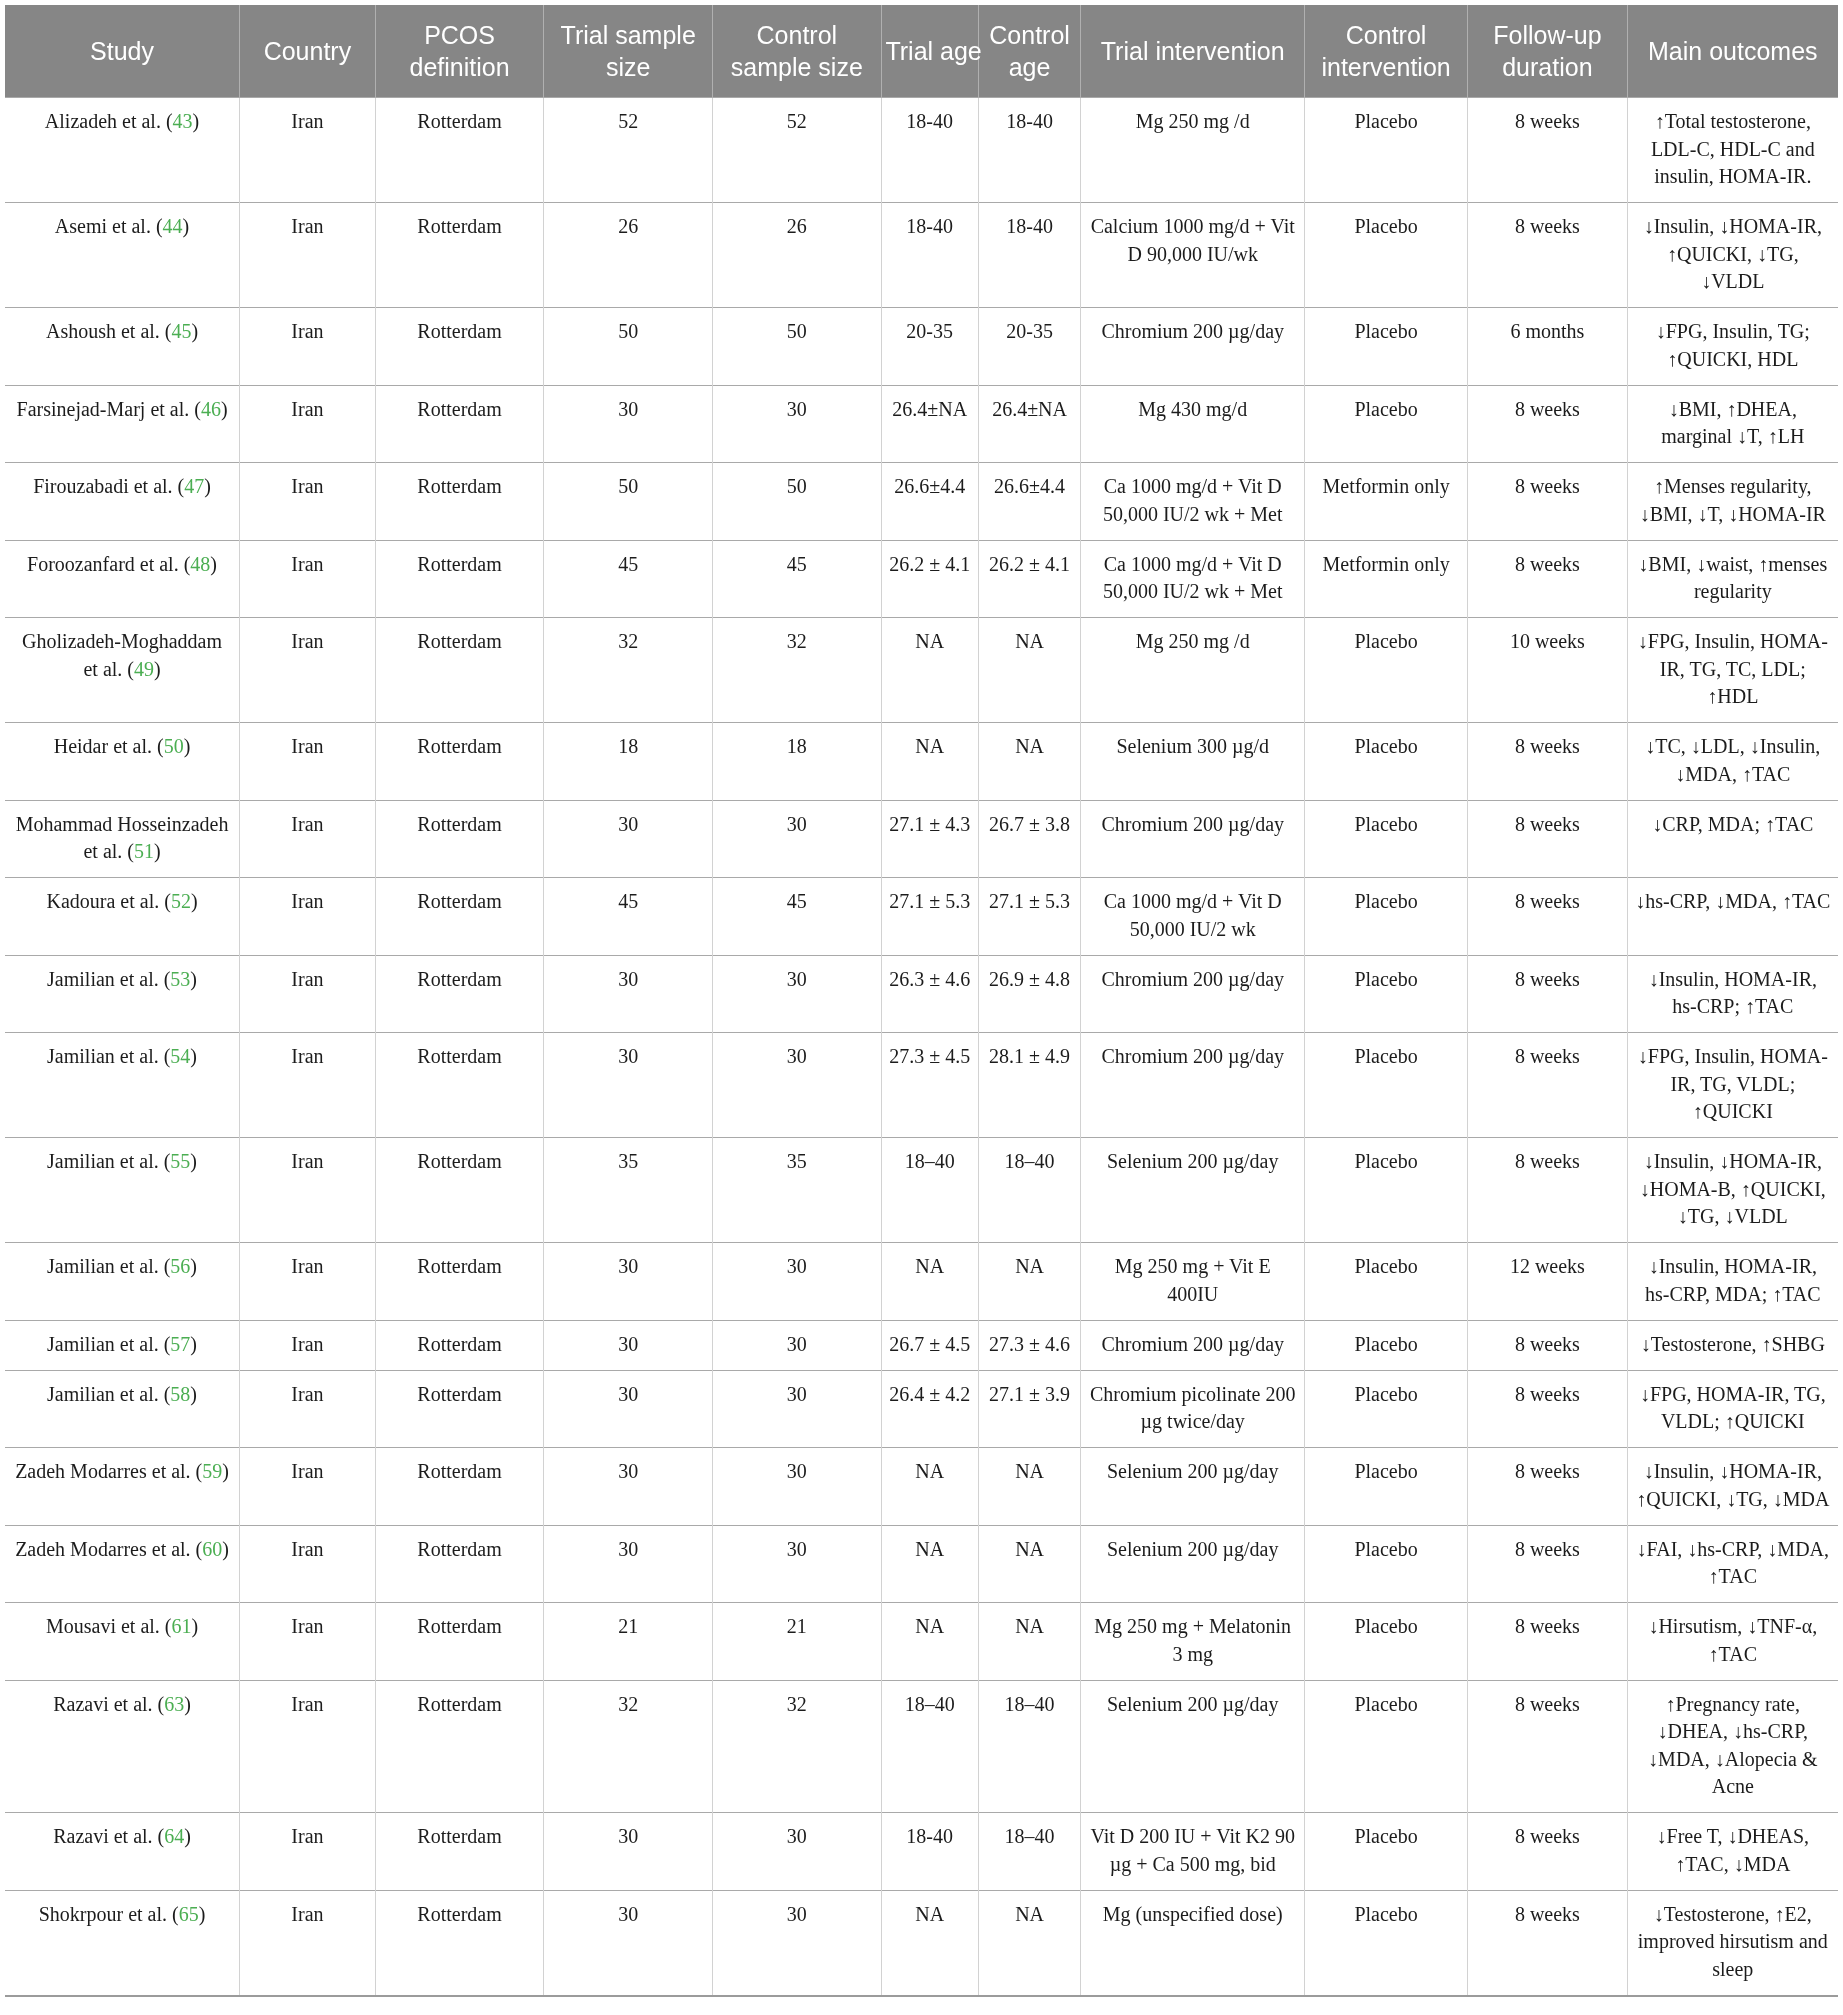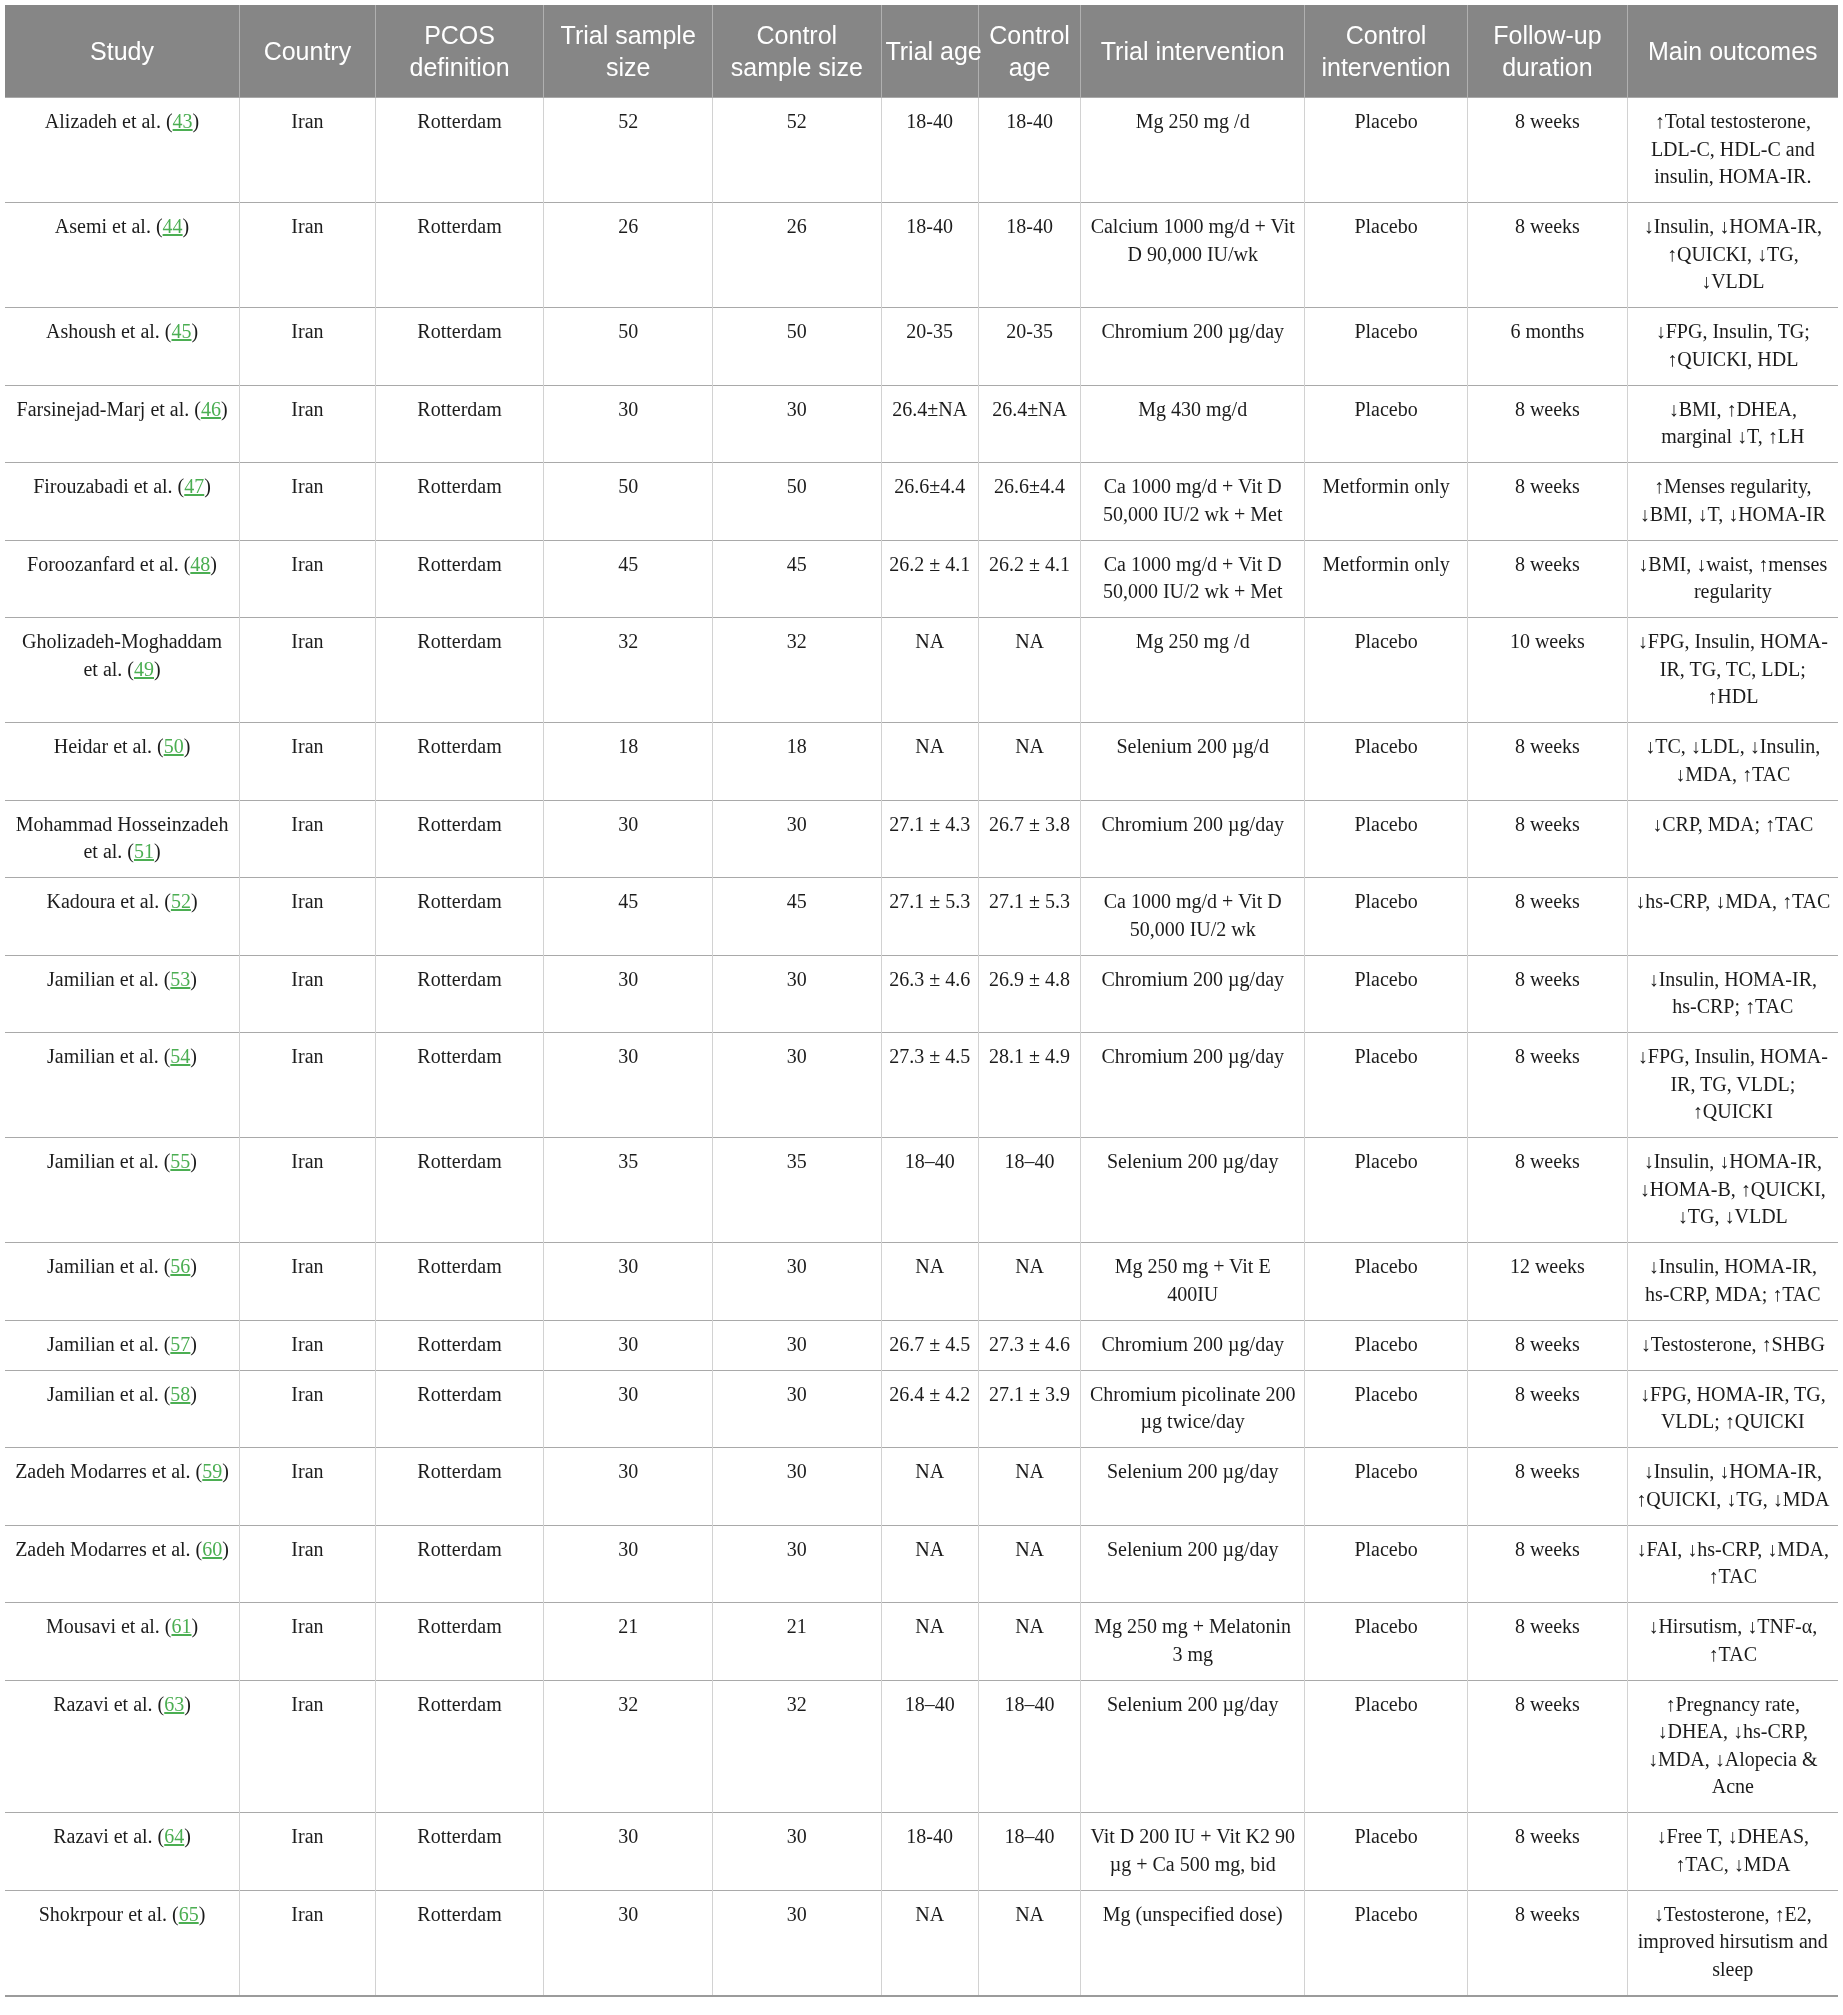--- a/index.html
+++ b/index.html
@@ -67,21 +67,20 @@
     background: #ffffff;
   }
   tbody td:first-child { border-left: none; }
   tbody td.age {
     padding-left: 1.3px;
     padding-right: 1.3px;
     white-space: nowrap;
   }
   tbody td .ref {
     color: var(--ref-green);
-    text-decoration: underline;
   }
 </style>
 </head>
 <body>
 
 <div class="page">
   <table class="studies">
     <colgroup>
       <col class="c1">
         <col class="c2">
@@ -203,21 +202,21 @@
           <td>↓FPG, Insulin, HOMA-IR, TG, TC, LDL; ↑HDL</td>
         </tr>
         <tr>
           <td>Heidar et al. (<span class="ref">50</span>)</td>
           <td>Iran</td>
           <td>Rotterdam</td>
           <td>18</td>
           <td>18</td>
           <td class="age">NA</td>
           <td class="age">NA</td>
-          <td>Selenium 200 µg/d</td>
+          <td>Selenium 300 µg/d</td>
           <td>Placebo</td>
           <td>8 weeks</td>
           <td>↓TC, ↓LDL, ↓Insulin, ↓MDA, ↑TAC</td>
         </tr>
         <tr>
           <td>Mohammad Hosseinzadeh et al. (<span class="ref">51</span>)</td>
           <td>Iran</td>
           <td>Rotterdam</td>
           <td>30</td>
           <td>30</td>

